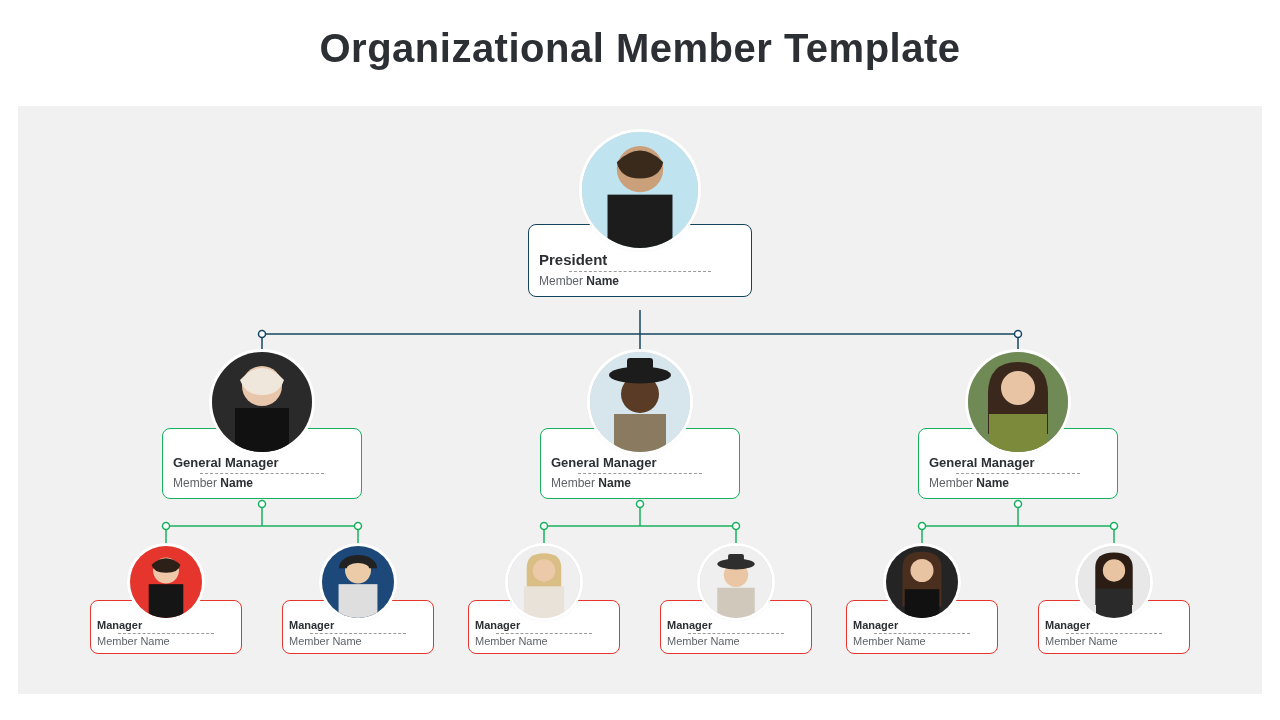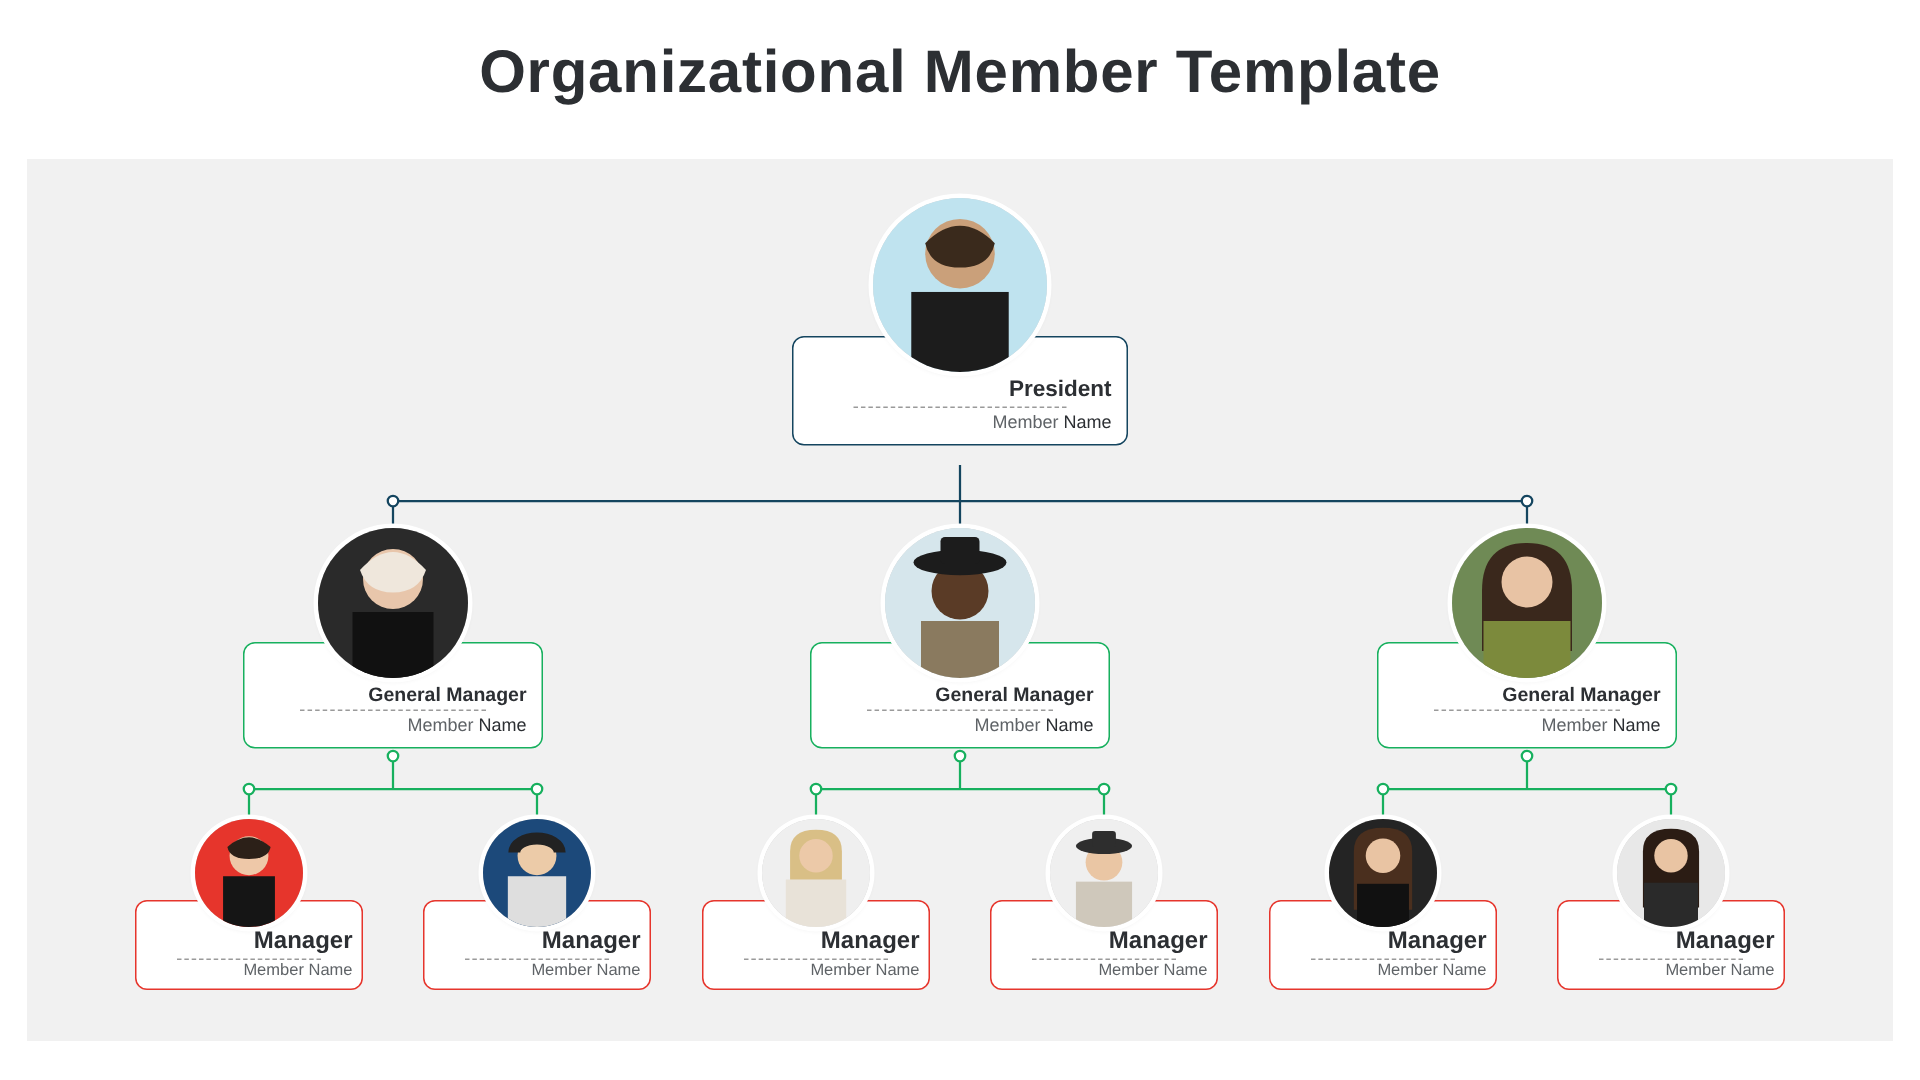--- a/index.html
+++ b/index.html
@@ -28,53 +28,53 @@
     letter-spacing:.5px;
     padding:26px 0 18px;
   }
   .canvas{
     position:absolute;
     left:18px;right:18px;top:106px;bottom:26px;
     background:var(--canvas);
   }
   svg.wires{position:absolute;inset:0;width:100%;height:100%;pointer-events:none;}
   
-  .node{position:absolute;transform:translateX(-50%);text-align:right;}
+  .node{position:absolute;transform:translateX(-50%);text-align:left;}
   .avatar{
     border-radius:50%;background:#d0d0d0;
     box-shadow:0 0 0 3px #fff, 0 1px 4px rgba(0,0,0,.15);
     margin:0 auto -24px;
     position:relative;z-index:3;
     overflow:hidden;
     display:flex;align-items:flex-end;justify-content:center;
   }
   .avatar svg{width:100%;height:100%;}
   .card{
     background:#fff;border-radius:var(--border-rad);
     padding:26px 10px 8px;
     position:relative;z-index:2;
   }
   .role{font-weight:700;}
   .divider{
     border:none;border-top:1px dashed #9a9a9a;
     margin:3px auto 2px;width:70%;
   }
   .member{font-size:12px;color:var(--sub);}
-  .member b{color:var(--txt);font-weight:400;}
+  .member b{color:var(--txt);font-weight:700;}
 
   
   .tier1 .avatar{width:116px;height:116px;}
   .tier1 .card  {width:224px;border:1.5px solid var(--navy);}
   .tier1 .role  {font-size:15px;}
   .tier2 .avatar{width:100px;height:100px;}
   .tier2 .card  {width:200px;border:1.5px solid var(--green);}
   .tier2 .role  {font-size:13px;}
   .tier3 .avatar{width:72px;height:72px;margin-bottom:-18px;}
   .tier3 .card  {width:152px;border:1.5px solid var(--red);padding:18px 6px 6px;}
-  .tier3 .role  {font-size:16px;}
+  .tier3 .role  {font-size:11px;}
   .tier3 .member{font-size:11px;}
   .tier3 .divider{margin:2px auto 1px;}
 
   .dot{fill:#fff;stroke-width:1.5;}
 </style>
 </head>
 <body>
 
 <div class="page-title">Organizational Member Template</div>
 

